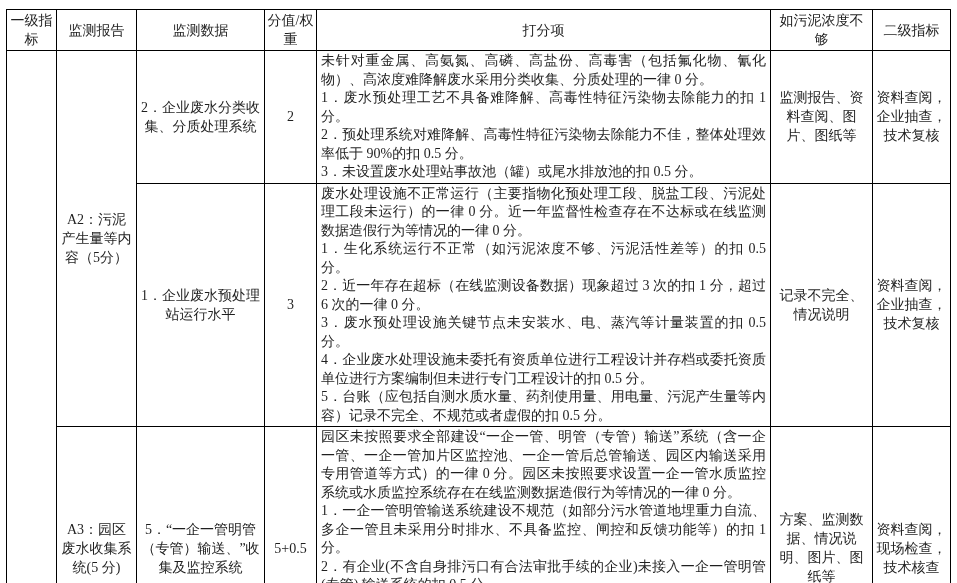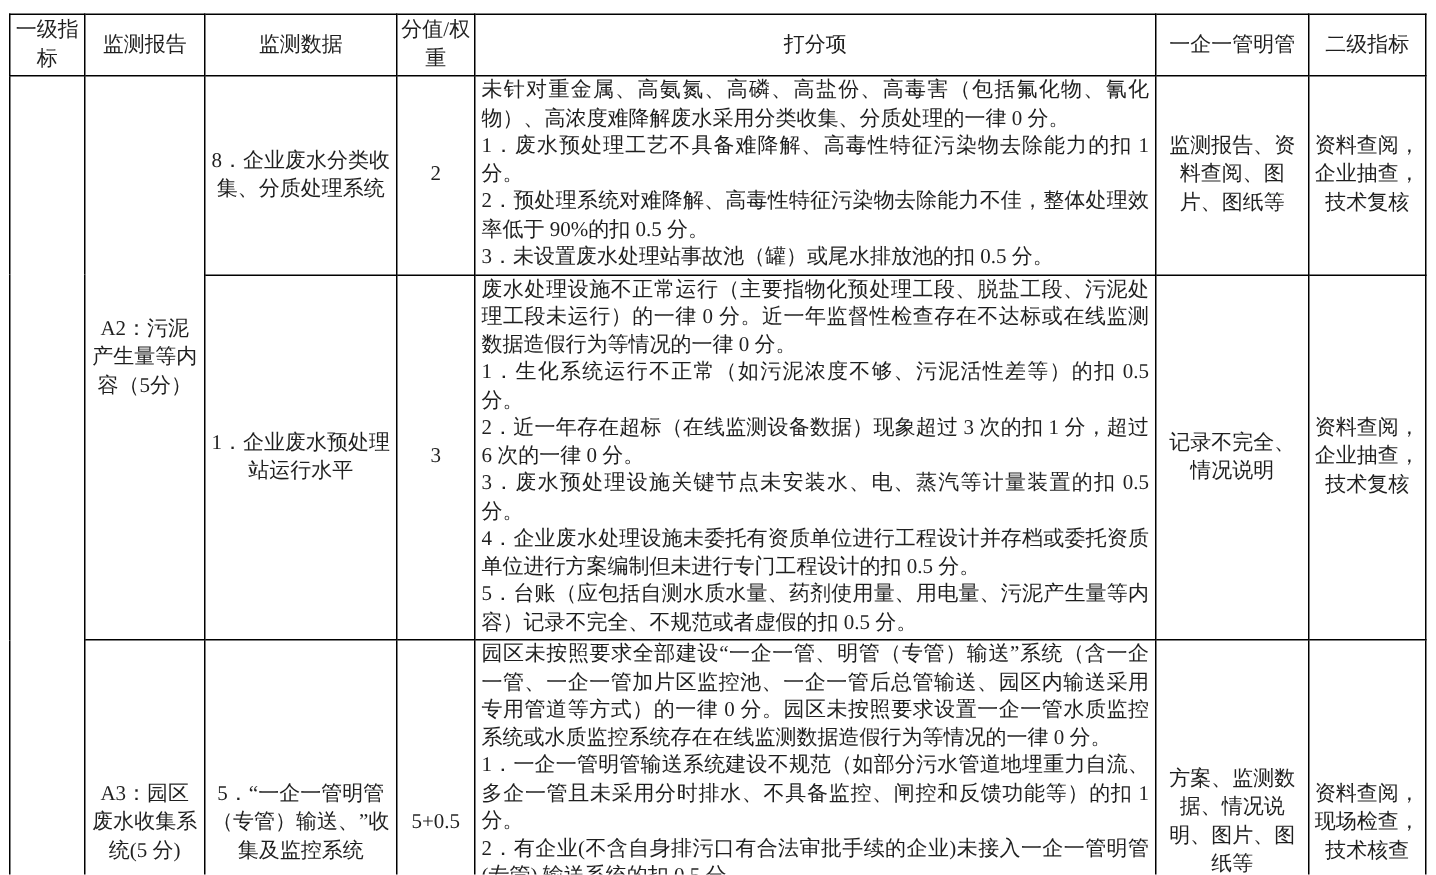--- a/index.html
+++ b/index.html
@@ -71,29 +71,29 @@
       <col style="width:102px">
       <col style="width:78px">
     </colgroup>
     <thead>
       <tr class="r-header">
         <th class="h-cell">一级指标</th>
         <th class="h-cell">监测报告</th>
         <th class="h-cell">监测数据</th>
         <th class="h-cell">分值/权重</th>
         <th class="h-cell">打分项</th>
-        <th class="h-cell">一企一管明管</th>
+        <th class="h-cell">如污泥浓度不够</th>
         <th class="h-cell">二级指标</th>
       </tr>
     </thead>
     <tbody>
       <tr class="r1">
         <td class="c-level1" rowspan="3"></td>
         <td class="c-level2" rowspan="2">A2：污泥产生量等内容（5分）</td>
-        <td class="c-specific">8．企业废水分类收集、分质处理系统</td>
+        <td class="c-specific">2．企业废水分类收集、分质处理系统</td>
         <td class="c-score">2</td>
         <td class="c-items">未针对重金属、高氨氮、高磷、高盐份、高毒害（包括氟化物、氰化物）、高浓度难降解废水采用分类收集、分质处理的一律 0 分。
 1．废水预处理工艺不具备难降解、高毒性特征污染物去除能力的扣 1 分。
 2．预处理系统对难降解、高毒性特征污染物去除能力不佳，整体处理效率低于 90%的扣 0.5 分。
 3．未设置废水处理站事故池（罐）或尾水排放池的扣 0.5 分。</td>
         <td class="c-evidence">监测报告、资料查阅、图片、图纸等</td>
         <td class="c-method">资料查阅，企业抽查，技术复核</td>
       </tr>
       <tr class="r2">
         <td class="c-specific">1．企业废水预处理站运行水平</td>

